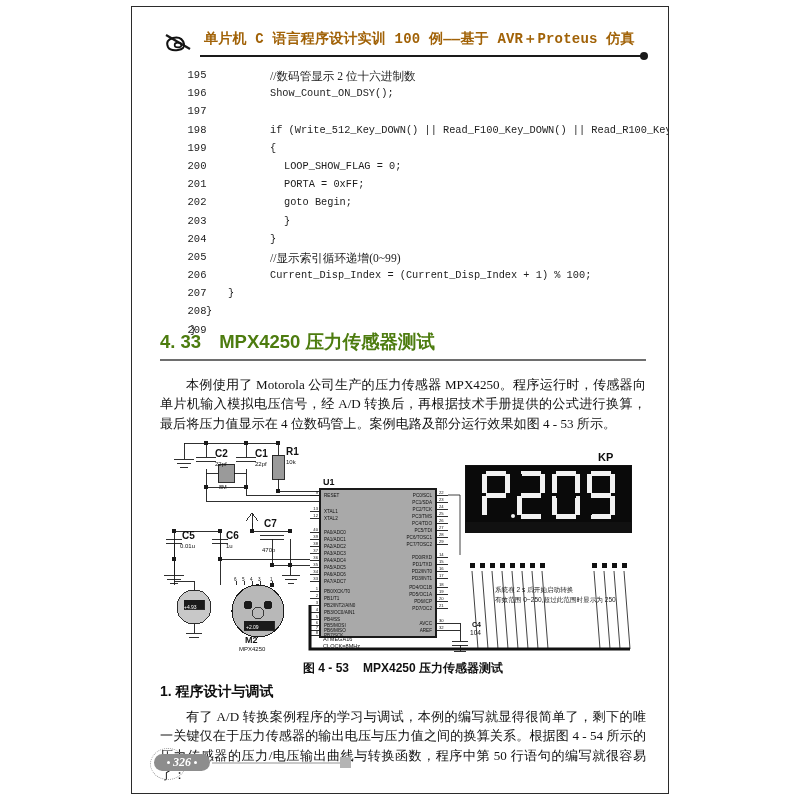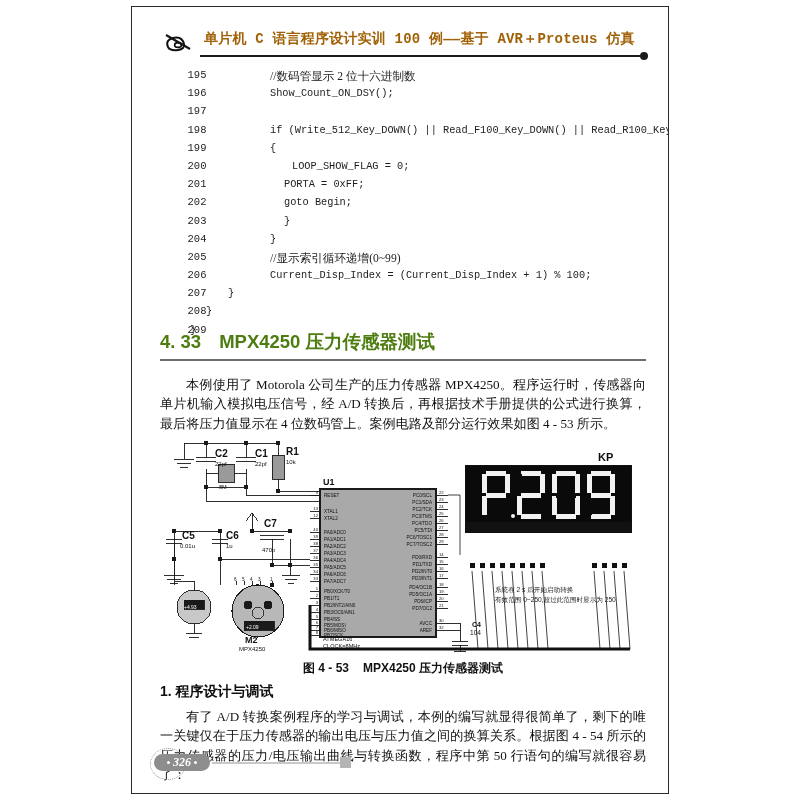--- a/index.html
+++ b/index.html
@@ -170,21 +170,21 @@
         <div class="cline">
           <span class="cnum">198</span>
           <span class="ctext" style="left: 110px;">if (Write_512_Key_DOWN() || Read_F100_Key_DOWN() || Read_R100_Key_DOWN())</span>
         </div>
         <div class="cline">
           <span class="cnum">199</span>
           <span class="ctext" style="left: 110px;">{</span>
         </div>
         <div class="cline">
           <span class="cnum">200</span>
-          <span class="ctext" style="left: 132px; text-align: right;">LOOP_SHOW_FLAG = 0;</span>
+          <span class="ctext" style="left: 124px; text-align: right;">LOOP_SHOW_FLAG = 0;</span>
         </div>
         <div class="cline">
           <span class="cnum">201</span>
           <span class="ctext" style="left: 124px;">PORTA = 0xFF;</span>
         </div>
         <div class="cline">
           <span class="cnum">202</span>
           <span class="ctext" style="left: 124px;">goto Begin;</span>
         </div>
         <div class="cline">

